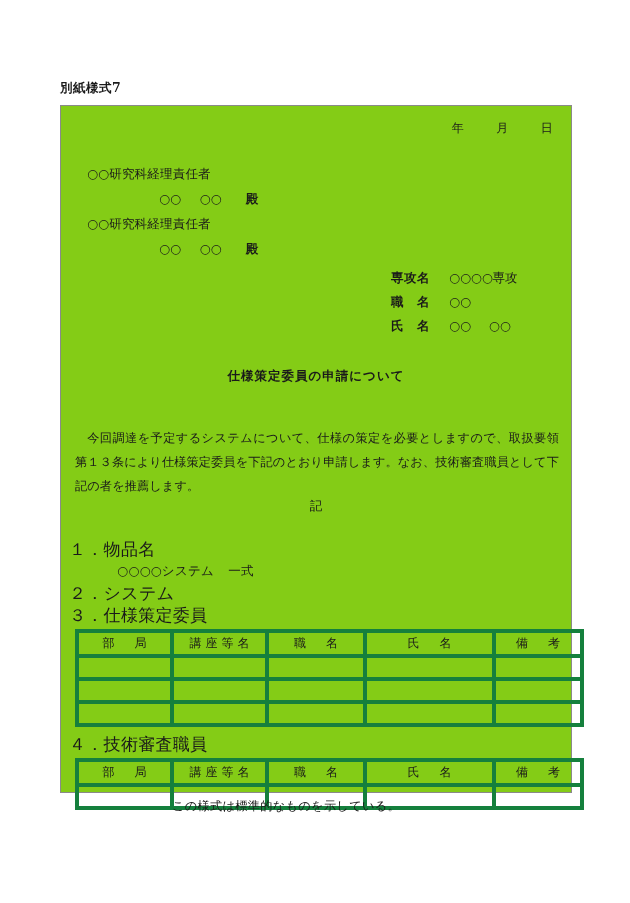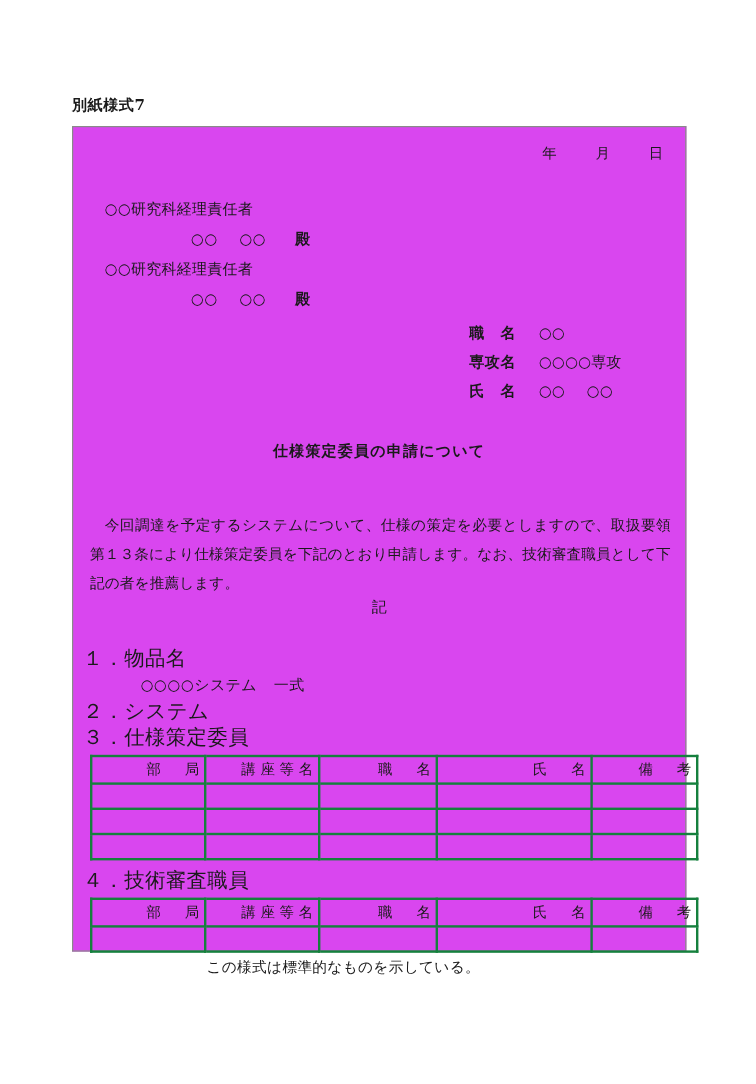--- a/index.html
+++ b/index.html
@@ -29,21 +29,21 @@
 
   
   .page-frame {
     position: absolute;
     left: 60px;
     top: 105px;
     width: 512px;
     height: 688px;
     border: 1px solid #8a8a8a;
     box-sizing: border-box;
-    background: #d946ef;
+    background: #84cc16;
   }
 
   .inner {
     position: relative;
     width: 100%;
     height: 100%;
   }
 
   
   .date-line {
@@ -155,26 +155,26 @@
   
   table.form-table {
     border-collapse: collapse;
     width: 500px;
     margin-top: 3px;
     margin-left: 6px;
     table-layout: fixed;
   }
   table.form-table th,
   table.form-table td {
-    border: 2px solid #15803d;
+    border: 4px solid #15803d;
     height: 19px;
     font-size: 12px;
     font-weight: normal;
     padding: 0;
-    text-align: right;
+    text-align: center;
     vertical-align: middle;
   }
   table.form-table th {
     letter-spacing: 4px;
     text-indent: 4px;
     height: 21px;
   }
   col.c-bukyoku  { width: 95px; }
   col.c-kouza    { width: 95px; }
   col.c-shokumei { width: 98px; }
@@ -218,26 +218,26 @@
       <div class="addressee-title">○○研究科経理責任者</div>
       <div class="addressee-name">
         <span class="nm">○○</span>
         <span class="nm">○○</span>
         <span class="hon">殿</span>
       </div>
     </div>
 
     <div class="sender">
       <div class="sender-row">
+        <span class="sender-label wide">専攻名</span>
+        <span class="sender-value">○○○○専攻</span>
+      </div>
+      <div class="sender-row">
         <span class="sender-label wide">職　名</span>
         <span class="sender-value">○○</span>
-      </div>
-      <div class="sender-row">
-        <span class="sender-label wide">専攻名</span>
-        <span class="sender-value">○○○○専攻</span>
       </div>
       <div class="sender-row">
         <span class="sender-label wide">氏　名</span>
         <span class="sender-value">
           <span class="part">○○</span>
           <span class="part">○○</span>
         </span>
       </div>
     </div>
 

